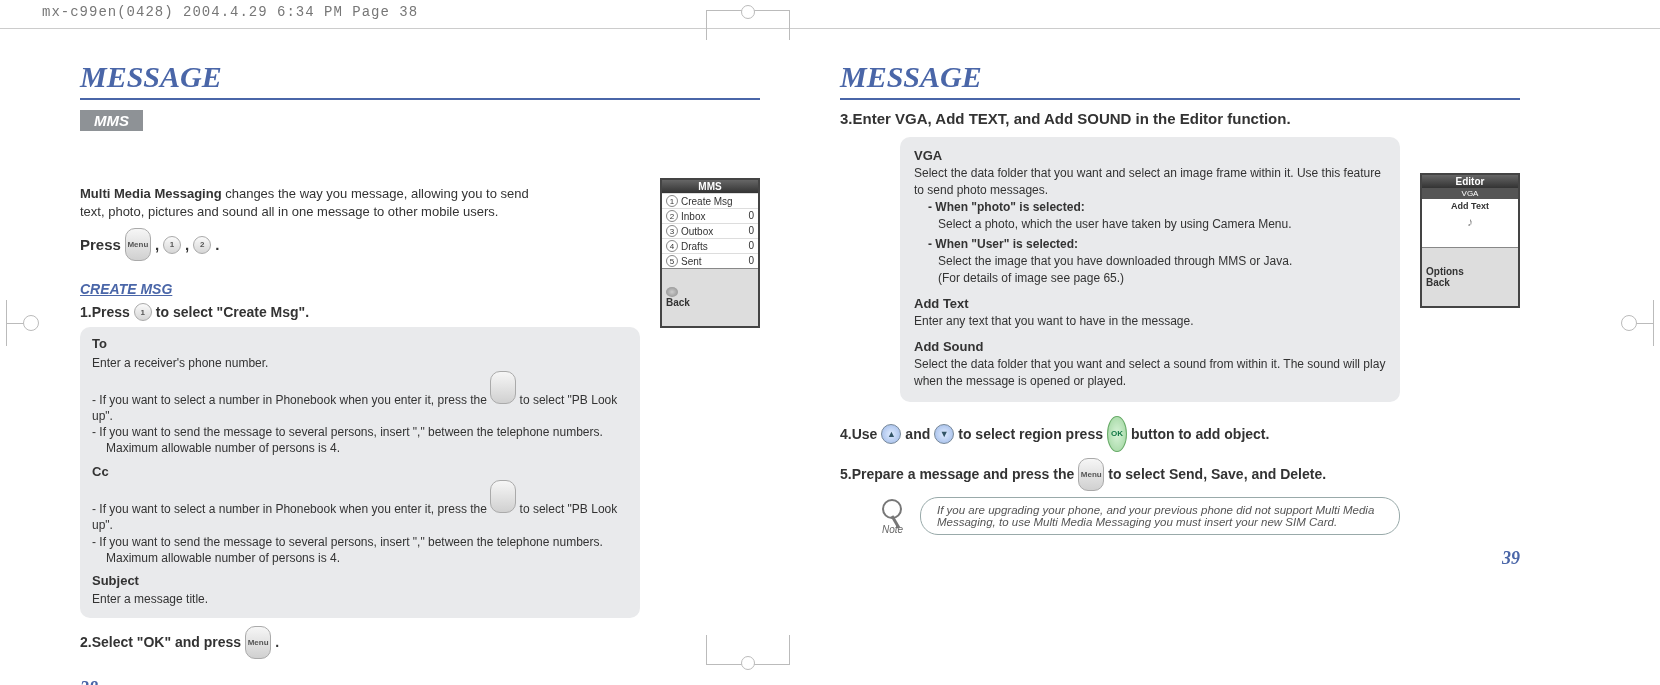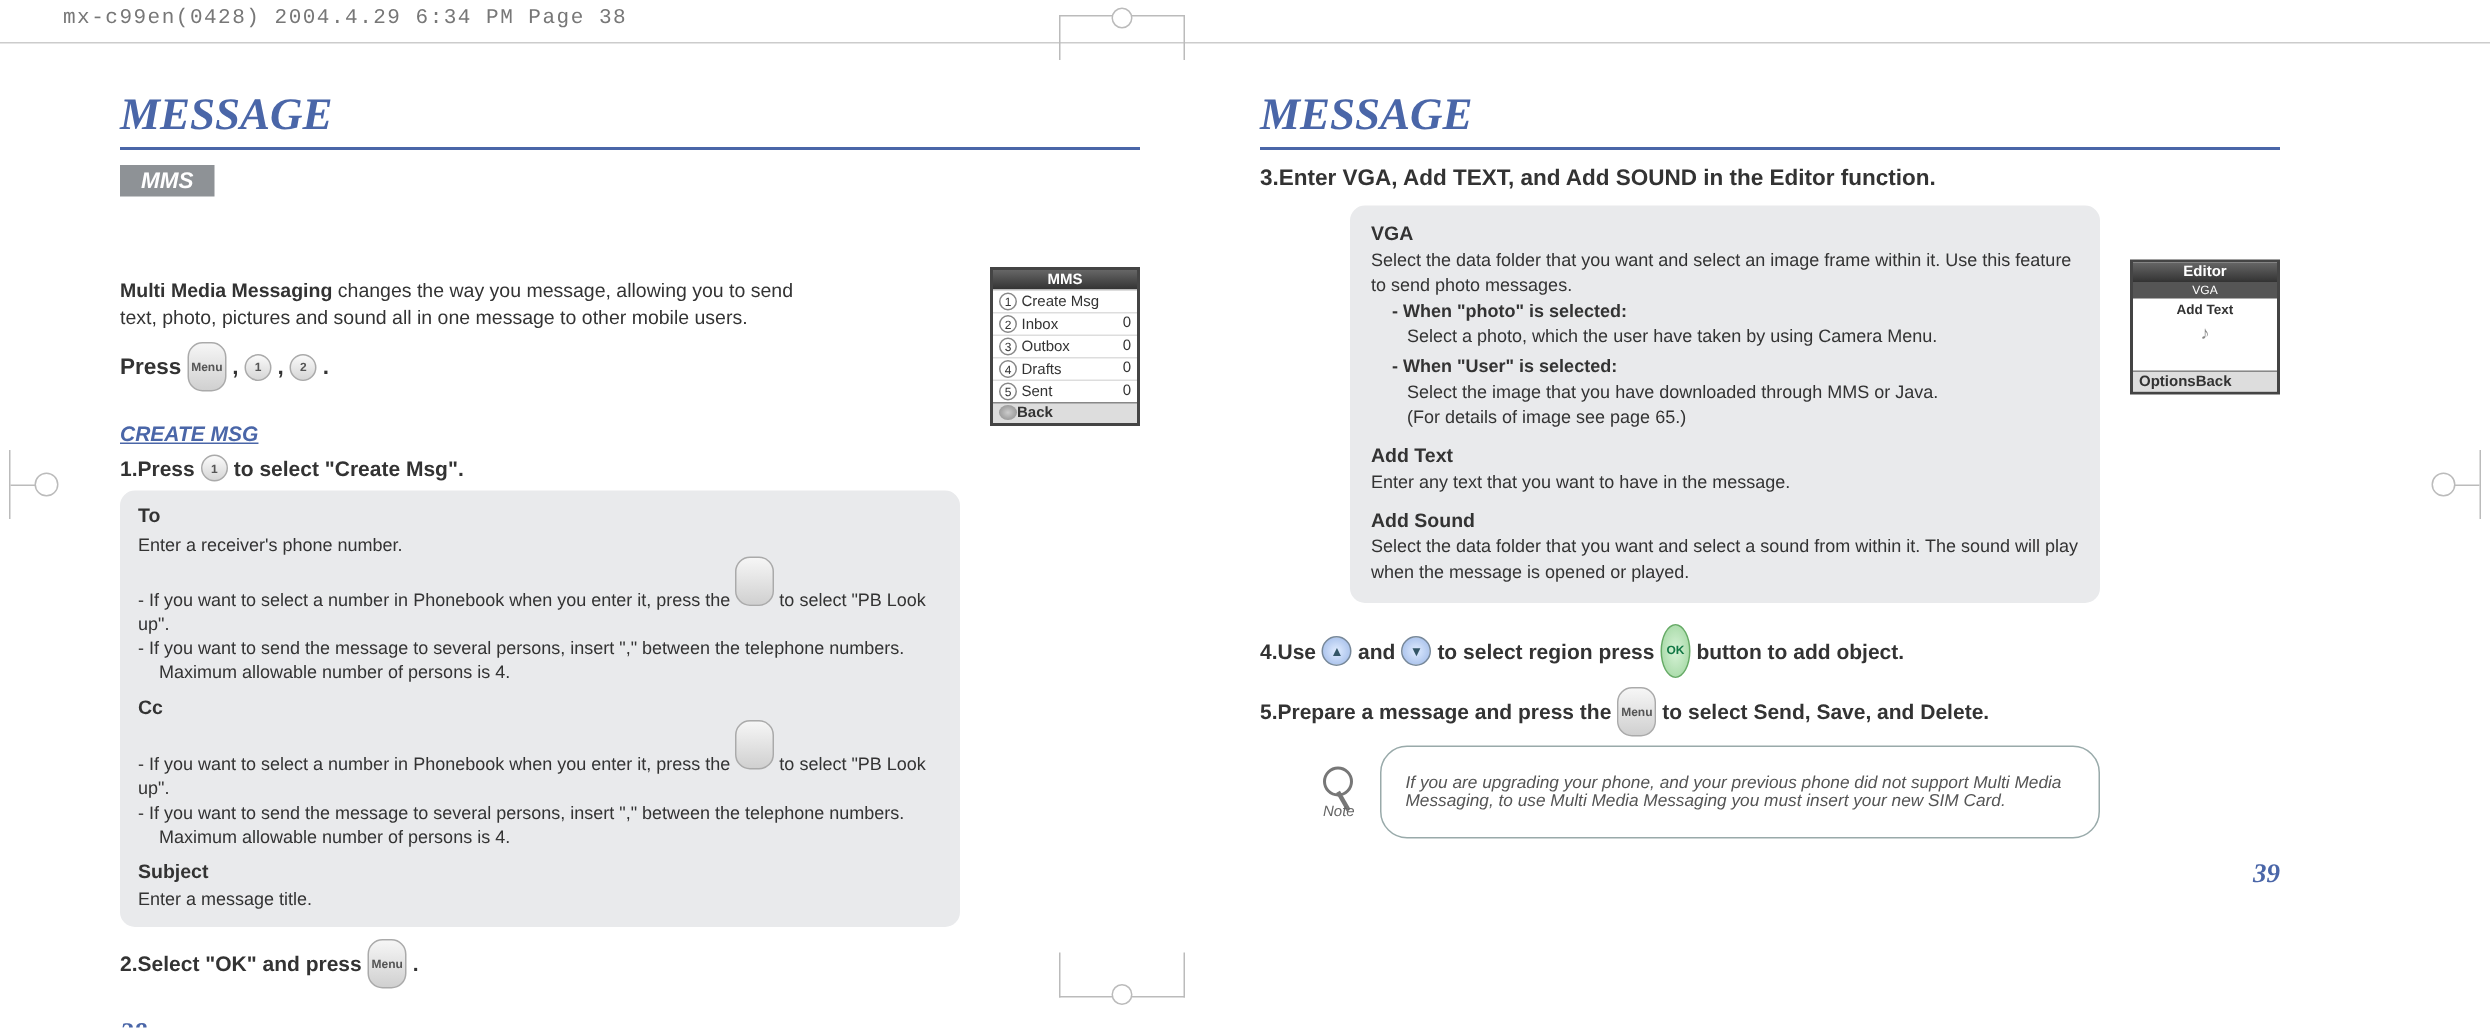--- a/index.html
+++ b/index.html
@@ -188,21 +188,21 @@
     width:20px;height:20px;border:2px solid #777;border-radius:50%;
   }
   .note-icon .handle{
     position:absolute; left:14px; top:16px;
     width:3px;height:14px;background:#777;transform:rotate(-30deg);
   }
   .note-label{position:absolute;bottom:-2px;left:2px;font-size:10px;font-style:italic;color:#666;}
   .note-bubble{
     border:1px solid #9aa;
     border-radius:18px;
-    padding:18px 16px;
+    padding:6px 16px;
     font-size:11.5px;
     font-style:italic;
     color:#555;
     max-width:480px;
   }
 
   
   .mock{
     position:absolute;
     border:2px solid #444;
@@ -219,23 +219,24 @@
     display:flex; justify-content:space-between;
     padding:1px 4px; border-top:1px solid #ddd;
   }
   .mock .row .num{
     display:inline-flex;align-items:center;justify-content:center;
     width:12px;height:12px;border-radius:50%;
     border:1px solid #888;font-size:8px;margin-right:3px;
   }
   .mock .row .left{display:flex;align-items:center;}
   .mock .footer{
-    display:flex;justify-content:flex-start;
-    background:#ddd;padding:1px 4px;font-weight:bold;
+    display:flex;justify-content:center;
+    background:#ddd;padding:18px 4px;font-weight:bold;
     border-top:1px solid #888;
+    flex-direction:column;
   }
   .mock .footer .navdot{
     display:inline-block;width:12px;height:10px;border-radius:50%;
     background:radial-gradient(#ccc,#888);
   }
 
   .mock-mms{ top:68px; right:0; width:100px;}
   .mock-editor1{ top:362px; right:0; width:100px;}
   .mock-editor2{ top:63px; right:0; width:100px;}
 

